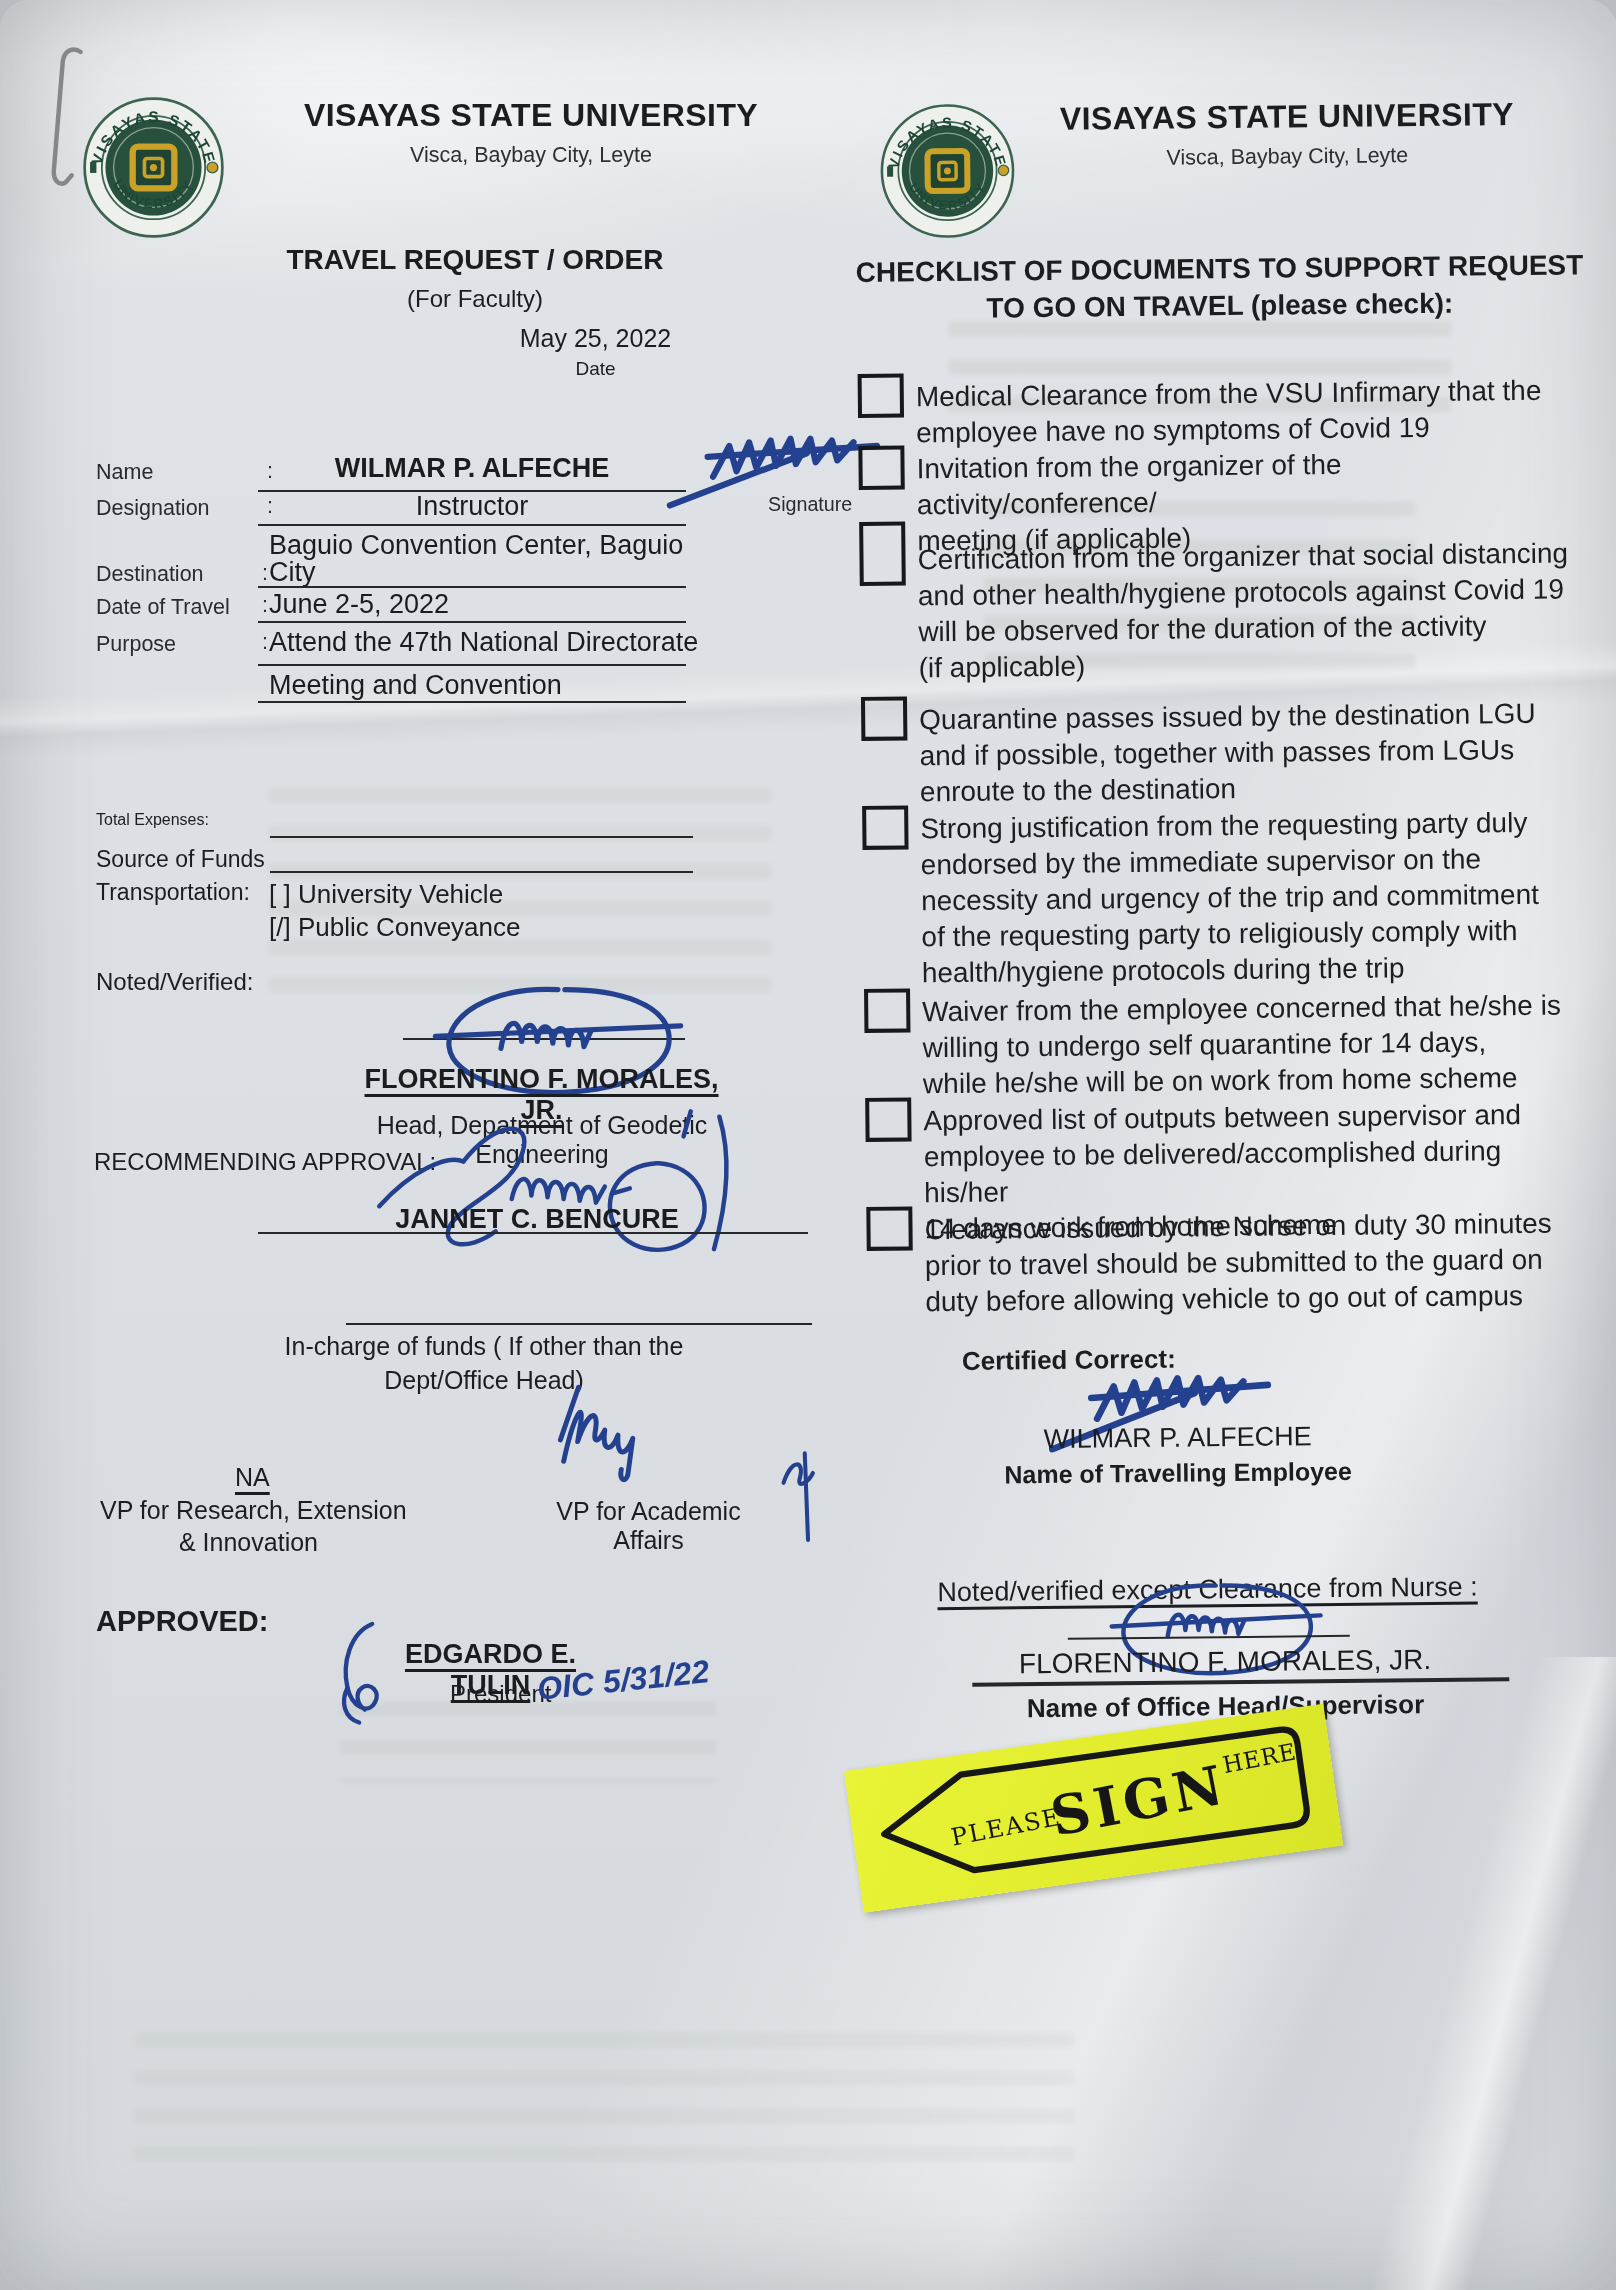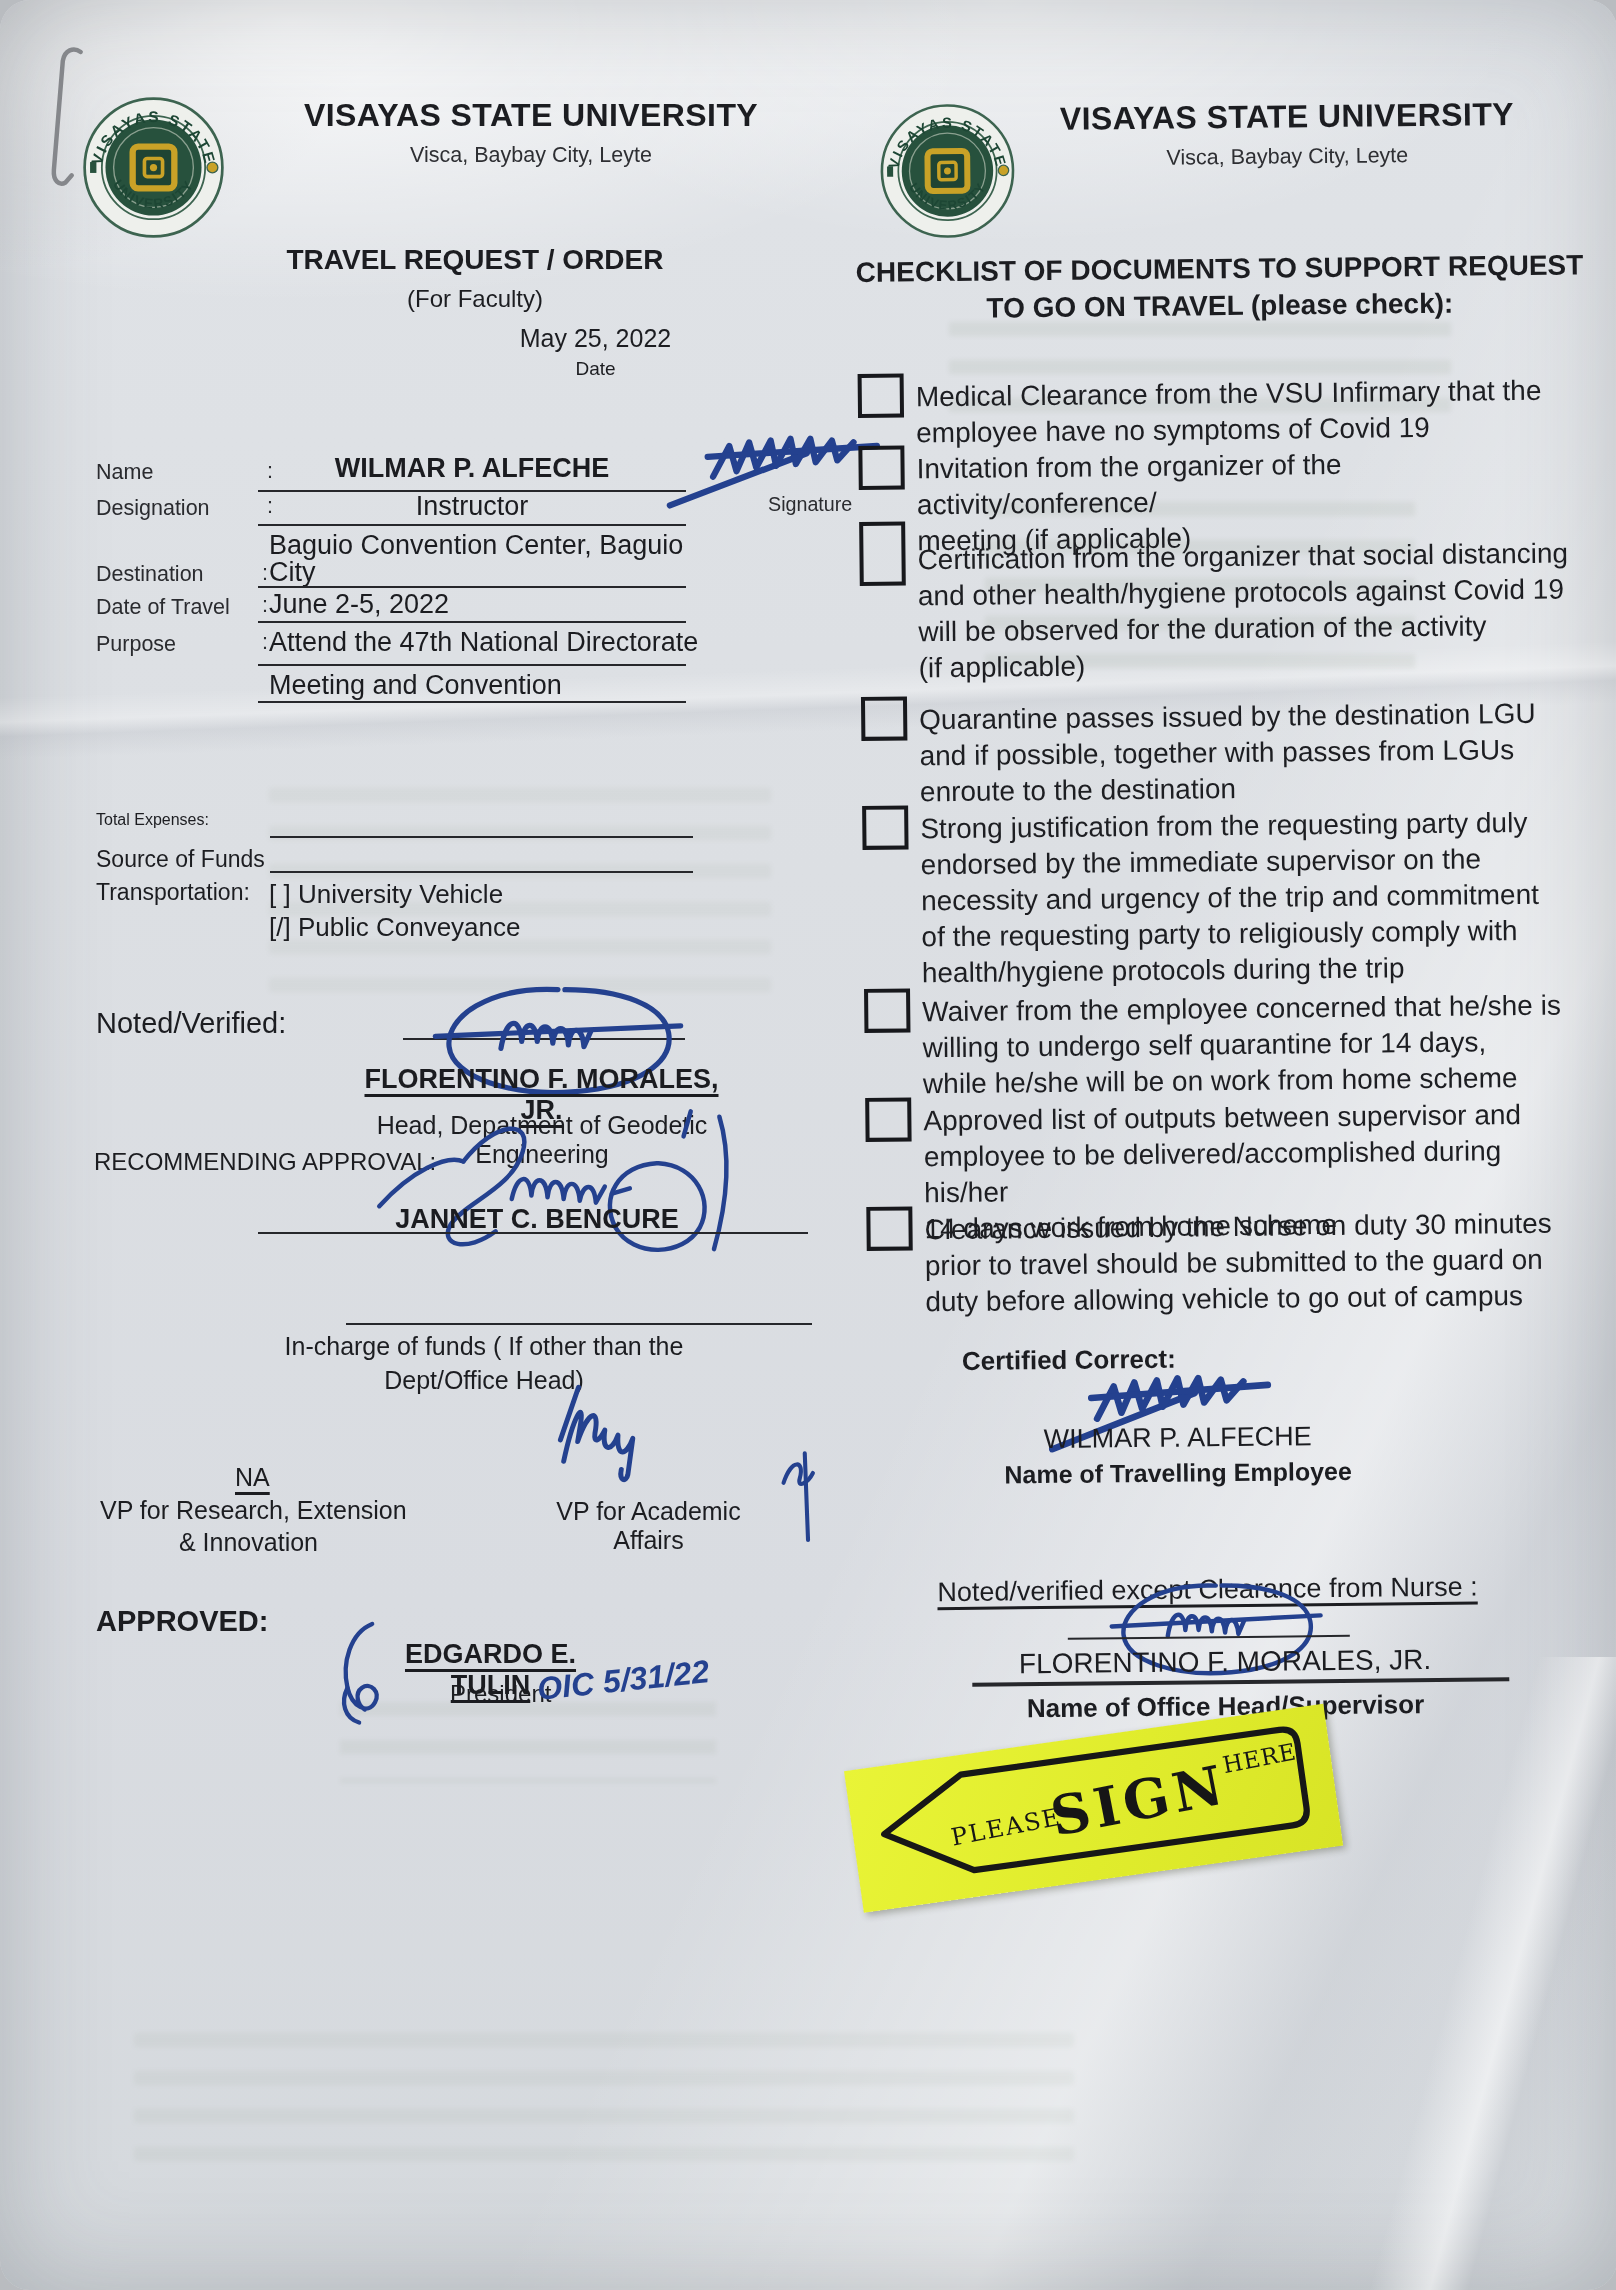--- a/index.html
+++ b/index.html
@@ -160,21 +160,21 @@
   <div class="line" style="left:258px;top:701px;width:428px"></div>
 
   <div class="abs" style="left:96px;top:811px;font-size:16px">Total Expenses:</div>
   <div class="line" style="left:270px;top:836px;width:423px"></div>
   <div class="abs" style="left:96px;top:846px;font-size:23px">Source of Funds</div>
   <div class="line" style="left:270px;top:871px;width:423px"></div>
   <div class="abs" style="left:96px;top:879px;font-size:23px">Transportation:</div>
   <div class="abs" style="left:269px;top:879px;font-size:26px">[ ] University Vehicle</div>
   <div class="abs" style="left:269px;top:912px;font-size:26px">[/] Public Conveyance</div>
 
-  <div class="abs" style="left:96px;top:1007px;font-size:29px">Noted/Verified:</div>
+  <div class="abs" style="left:96px;top:968px;font-size:24px">Noted/Verified:</div>
   <div class="line" style="left:403px;top:1038px;width:282px"></div>
   <svg class="abs" style="left:419px;top:981px" width="278" height="121" viewBox="0 0 300 140">
       <use href="#sig-morales"></use>
     </svg>
   <div class="abs c val b u" style="left:340px;top:1064px;width:403px">FLORENTINO F. MORALES, JR.</div>
   <div class="abs c" style="left:318px;top:1111px;width:448px;font-size:25px">Head, Depatment of Geodetic Engineering</div>
 
   <div class="abs" style="left:94px;top:1148px;font-size:24px">RECOMMENDING APPROVAL:</div>
   <svg class="abs" style="left:372px;top:1106px" width="394" height="179" viewBox="0 0 440 200">
       <use href="#sig-bencure"></use>

